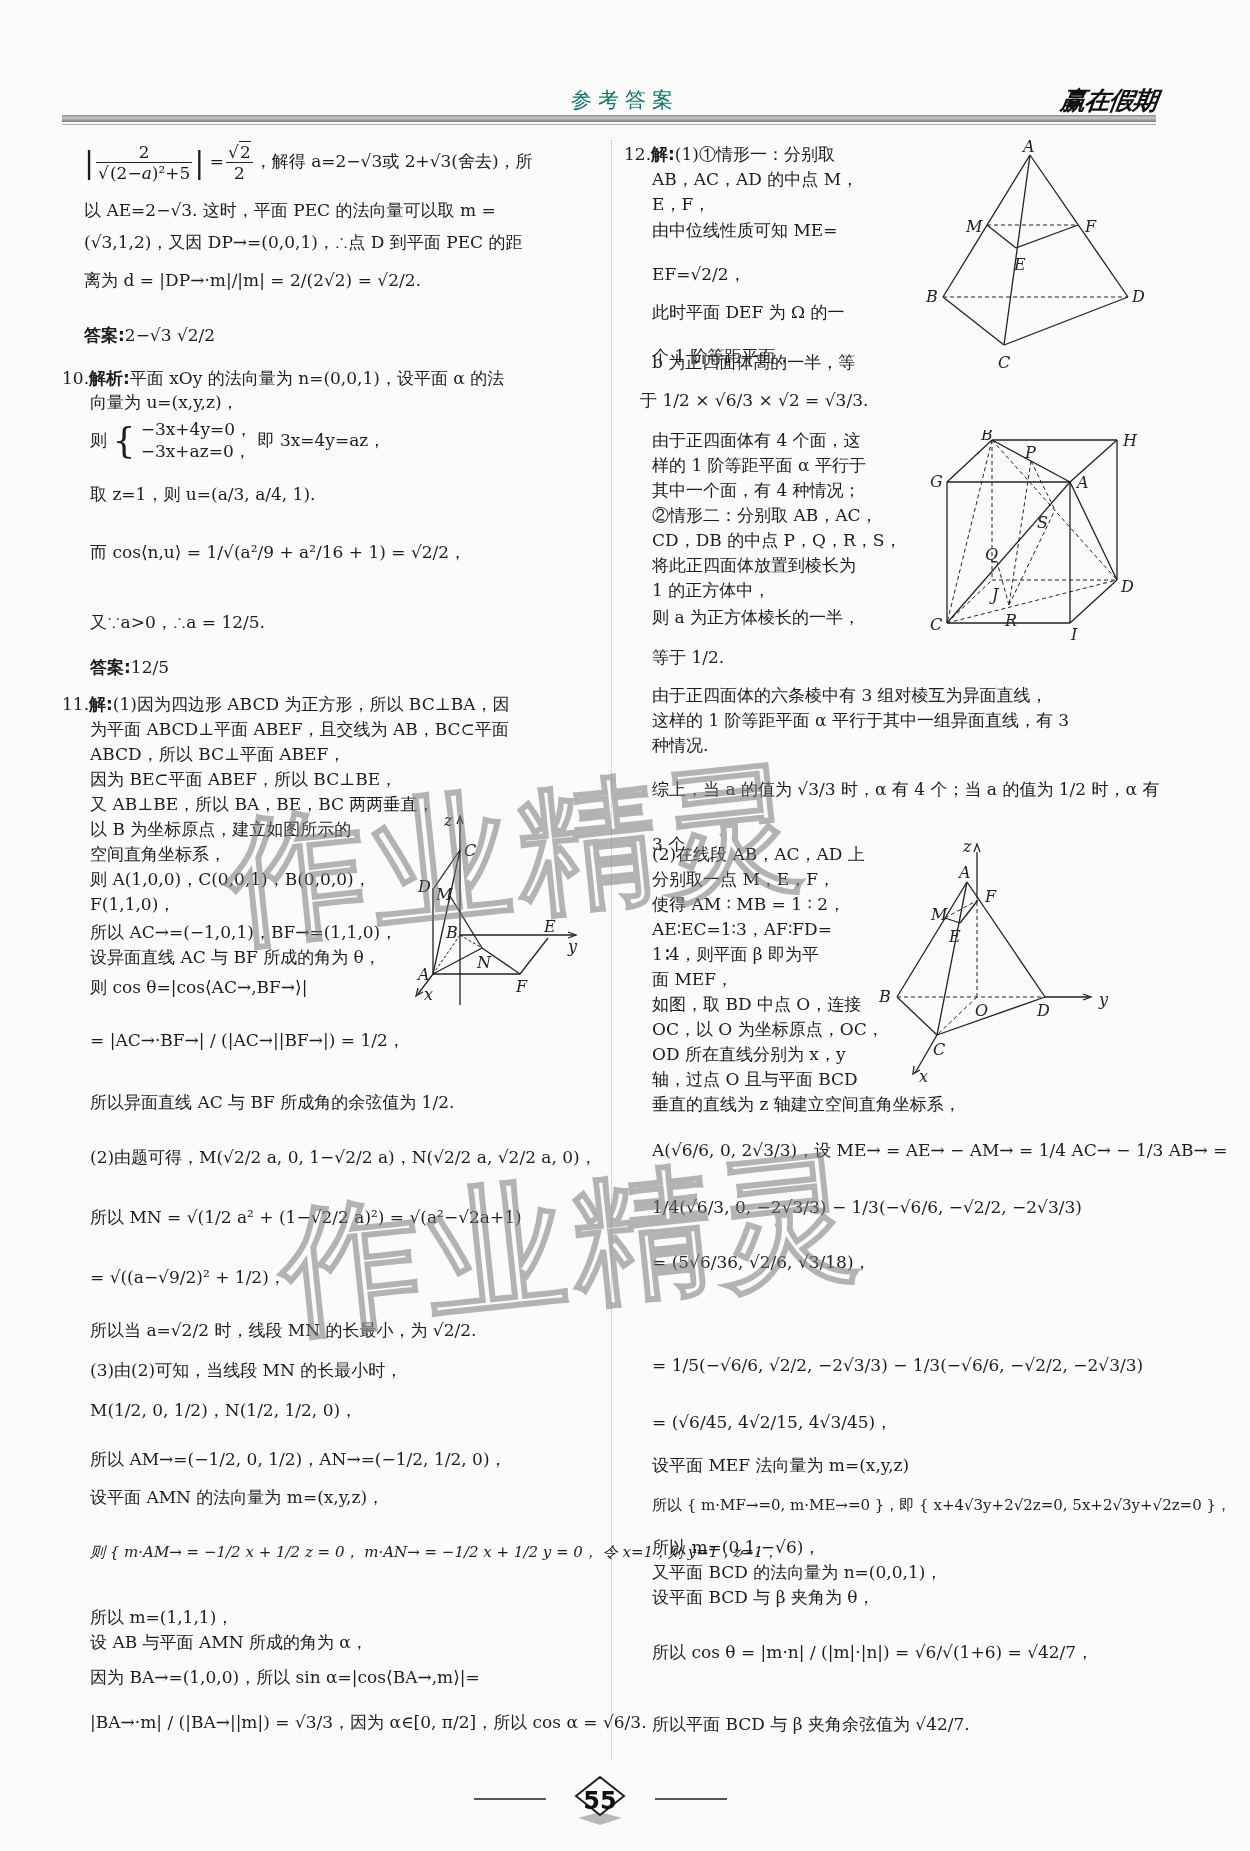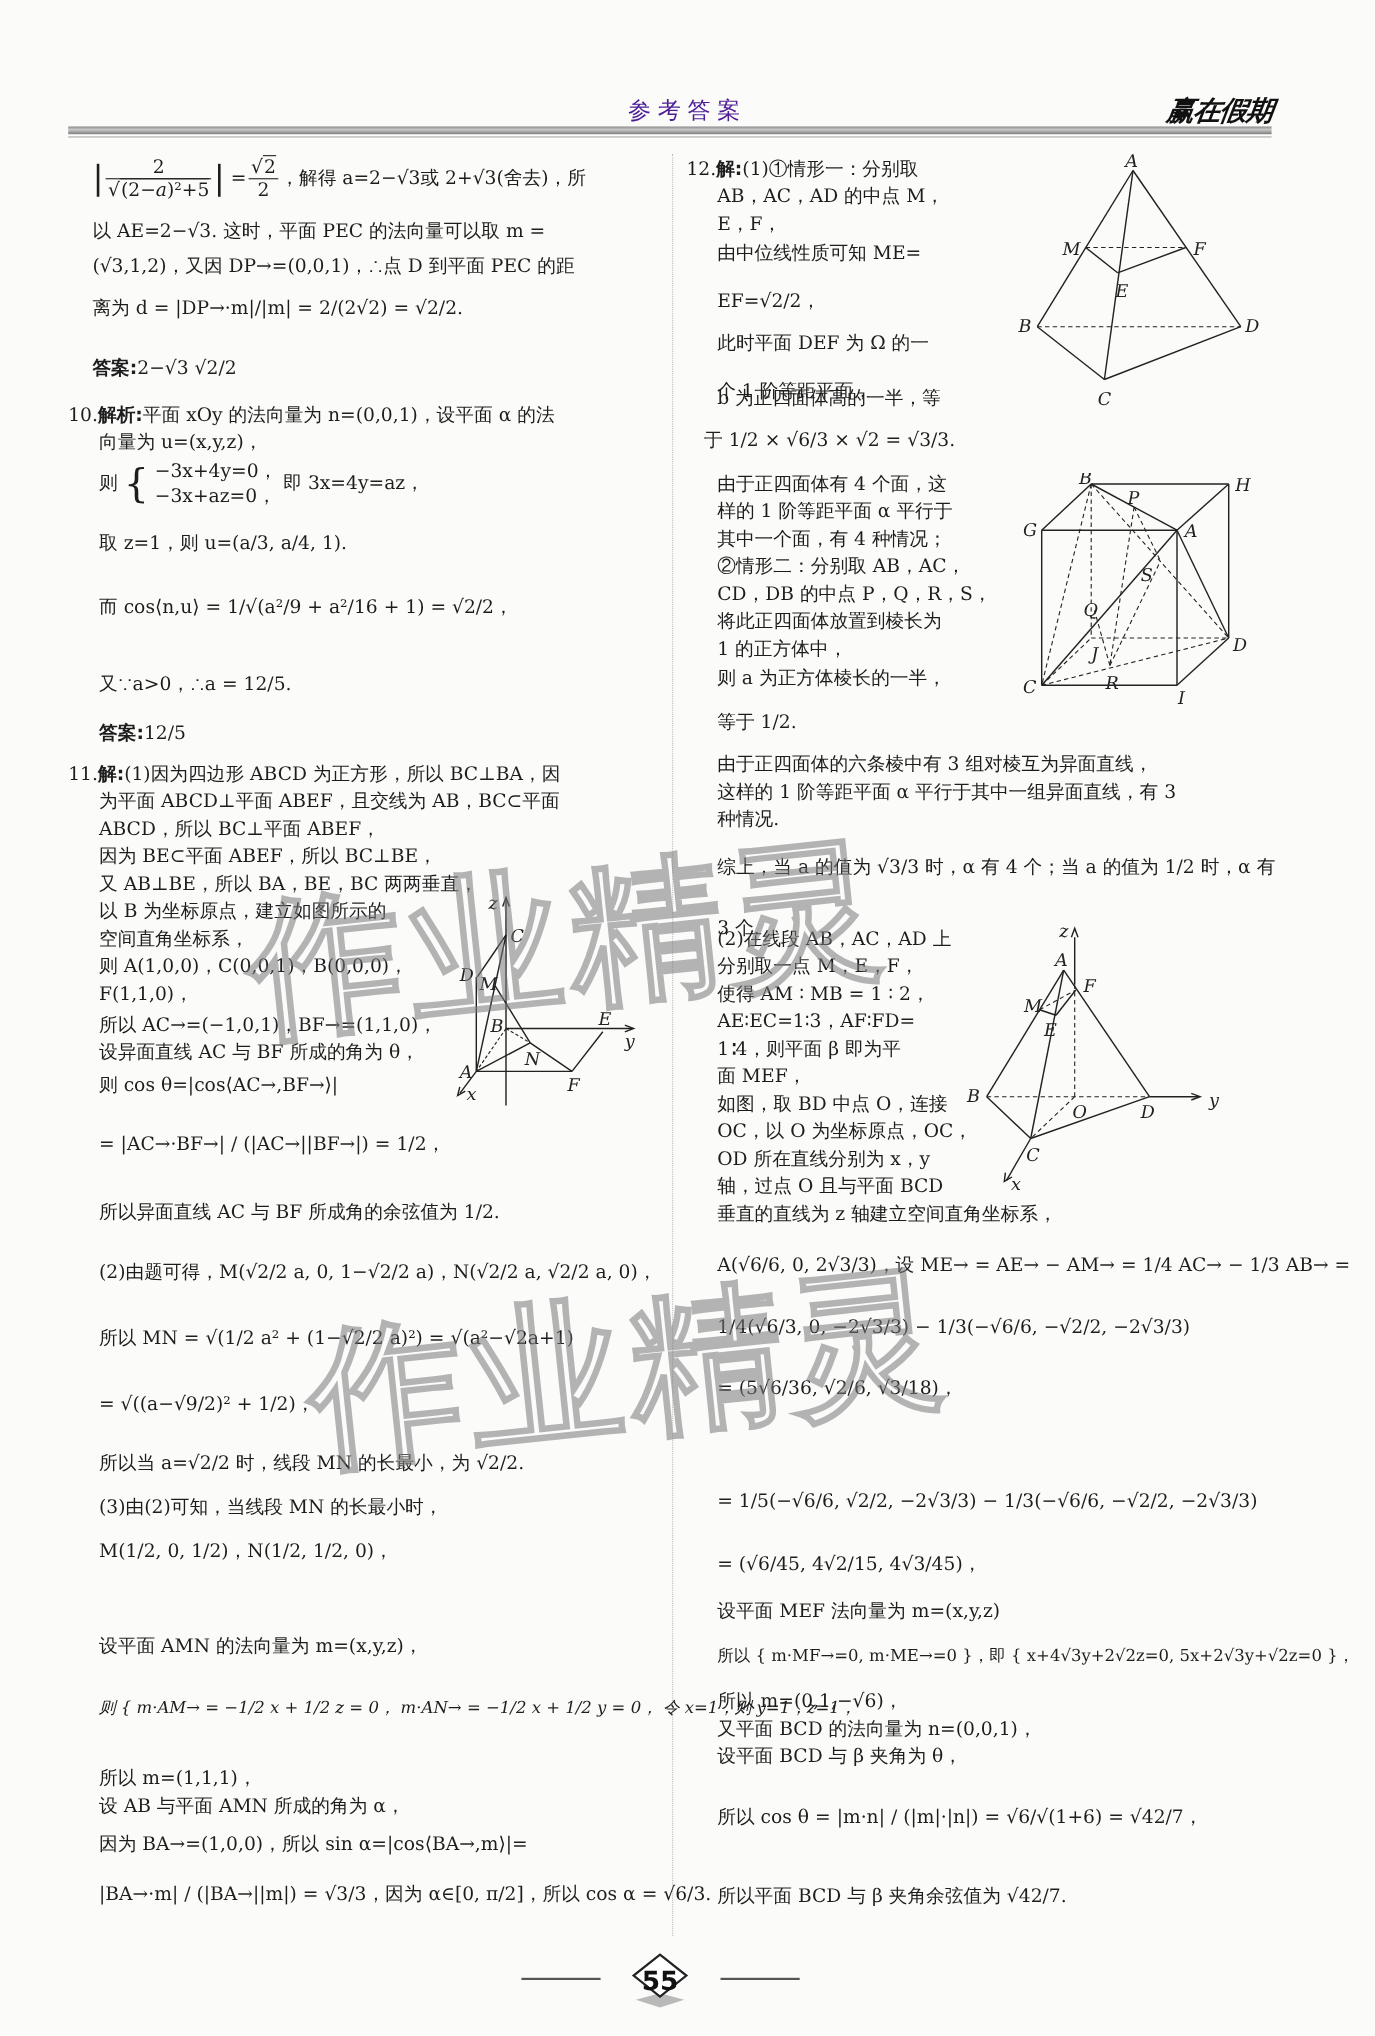--- a/index.html
+++ b/index.html
@@ -1,19 +1,19 @@
 <!DOCTYPE html>
 <html><head>
 <meta charset="utf-8">
 <style>
   html,body{margin:0;padding:0;}
   body{width:1250px;height:1851px;background:#fbfbfa;position:relative;overflow:hidden;
        font-family:"DejaVu Serif","Liberation Serif",serif;color:#1d1d1d;}
   .hdr-title{position:absolute;left:0;width:1250px;top:86px;text-align:center;font-size:21px;
-       letter-spacing:6px;font-family:"DejaVu Sans","Liberation Sans",sans-serif;color:#4c1d95;}
+       letter-spacing:6px;font-family:"DejaVu Sans","Liberation Sans",sans-serif;color:#0f766e;}
   .brand{position:absolute;right:93px;top:84px;font-size:25px;font-weight:bold;font-style:italic;
        font-family:"DejaVu Sans","Liberation Sans",sans-serif;letter-spacing:-1px;color:#111;transform:skewX(-8deg);}
   .rule{position:absolute;left:62px;width:1094px;top:115px;height:7px;
        background:linear-gradient(#8a8a8a,#c9c9c9 40%,#7c7c7c);}
   .rule2{position:absolute;left:62px;width:1094px;top:124px;height:1px;background:#aaa;}
   .divider{position:absolute;left:611px;top:140px;height:1620px;border-left:1px dotted #bbb;}
   .col{position:absolute;font-size:17px;line-height:25px;}
   .col .ln{position:absolute;white-space:nowrap;}
   .bold{font-weight:bold;font-family:"DejaVu Sans","Liberation Sans",sans-serif;}
   i{font-style:italic;}
@@ -88,20 +88,21 @@
   <div class="ln" style="left:90px;top:945px;">设异面直线 AC 与 BF 所成的角为 θ，</div>
   <div class="ln" style="left:90px;top:975px;">则 cos θ=|cos⟨AC→,BF→⟩|</div>
   <div class="ln" style="left:90px;top:1028px;">= |AC→·BF→| / (|AC→||BF→|) = 1/2，</div>
   <div class="ln" style="left:90px;top:1090px;">所以异面直线 AC 与 BF 所成角的余弦值为 1/2.</div>
   <div class="ln" style="left:90px;top:1145px;">(2)由题可得，M(√2/2 a, 0, 1−√2/2 a)，N(√2/2 a, √2/2 a, 0)，</div>
   <div class="ln" style="left:90px;top:1205px;">所以 MN = √(1/2 a² + (1−√2/2 a)²) = √(a²−√2a+1)</div>
   <div class="ln" style="left:90px;top:1265px;">= √((a−√9/2)² + 1/2)，</div>
   <div class="ln" style="left:90px;top:1318px;">所以当 a=√2/2 时，线段 MN 的长最小，为 √2/2.</div>
   <div class="ln" style="left:90px;top:1358px;">(3)由(2)可知，当线段 MN 的长最小时，</div>
   <div class="ln" style="left:90px;top:1398px;">M(1/2, 0, 1/2)，N(1/2, 1/2, 0)，</div>
+  <div class="ln" style="left:90px;top:1447px;">所以 AM→=(−1/2, 0, 1/2)，AN→=(−1/2, 1/2, 0)，</div>
   <div class="ln" style="left:90px;top:1485px;">设平面 AMN 的法向量为 m=(x,y,z)，</div>
   <div class="ln" style="left:90px;top:1540px;font-size:15px;font-style:italic;">则 { m·AM→ = −1/2 x + 1/2 z = 0，  m·AN→ = −1/2 x + 1/2 y = 0，  令 x=1，则 y=1，z=1，</div>
   <div class="ln" style="left:90px;top:1605px;">所以 m=(1,1,1)，</div>
   <div class="ln" style="left:90px;top:1630px;">设 AB 与平面 AMN 所成的角为 α，</div>
   <div class="ln" style="left:90px;top:1665px;">因为 BA→=(1,0,0)，所以 sin α=|cos⟨BA→,m⟩|=</div>
   <div class="ln" style="left:90px;top:1710px;">|BA→·m| / (|BA→||m|) = √3/3，因为 α∈[0, π/2]，所以 cos α = √6/3.</div>
 
   <svg class="diagram" style="left:400px;top:810px;" width="200" height="200" viewBox="0 0 200 200">
     <g stroke="#222" stroke-width="1.3" fill="none">
       <line x1="60" y1="195" x2="60" y2="8"></line>

